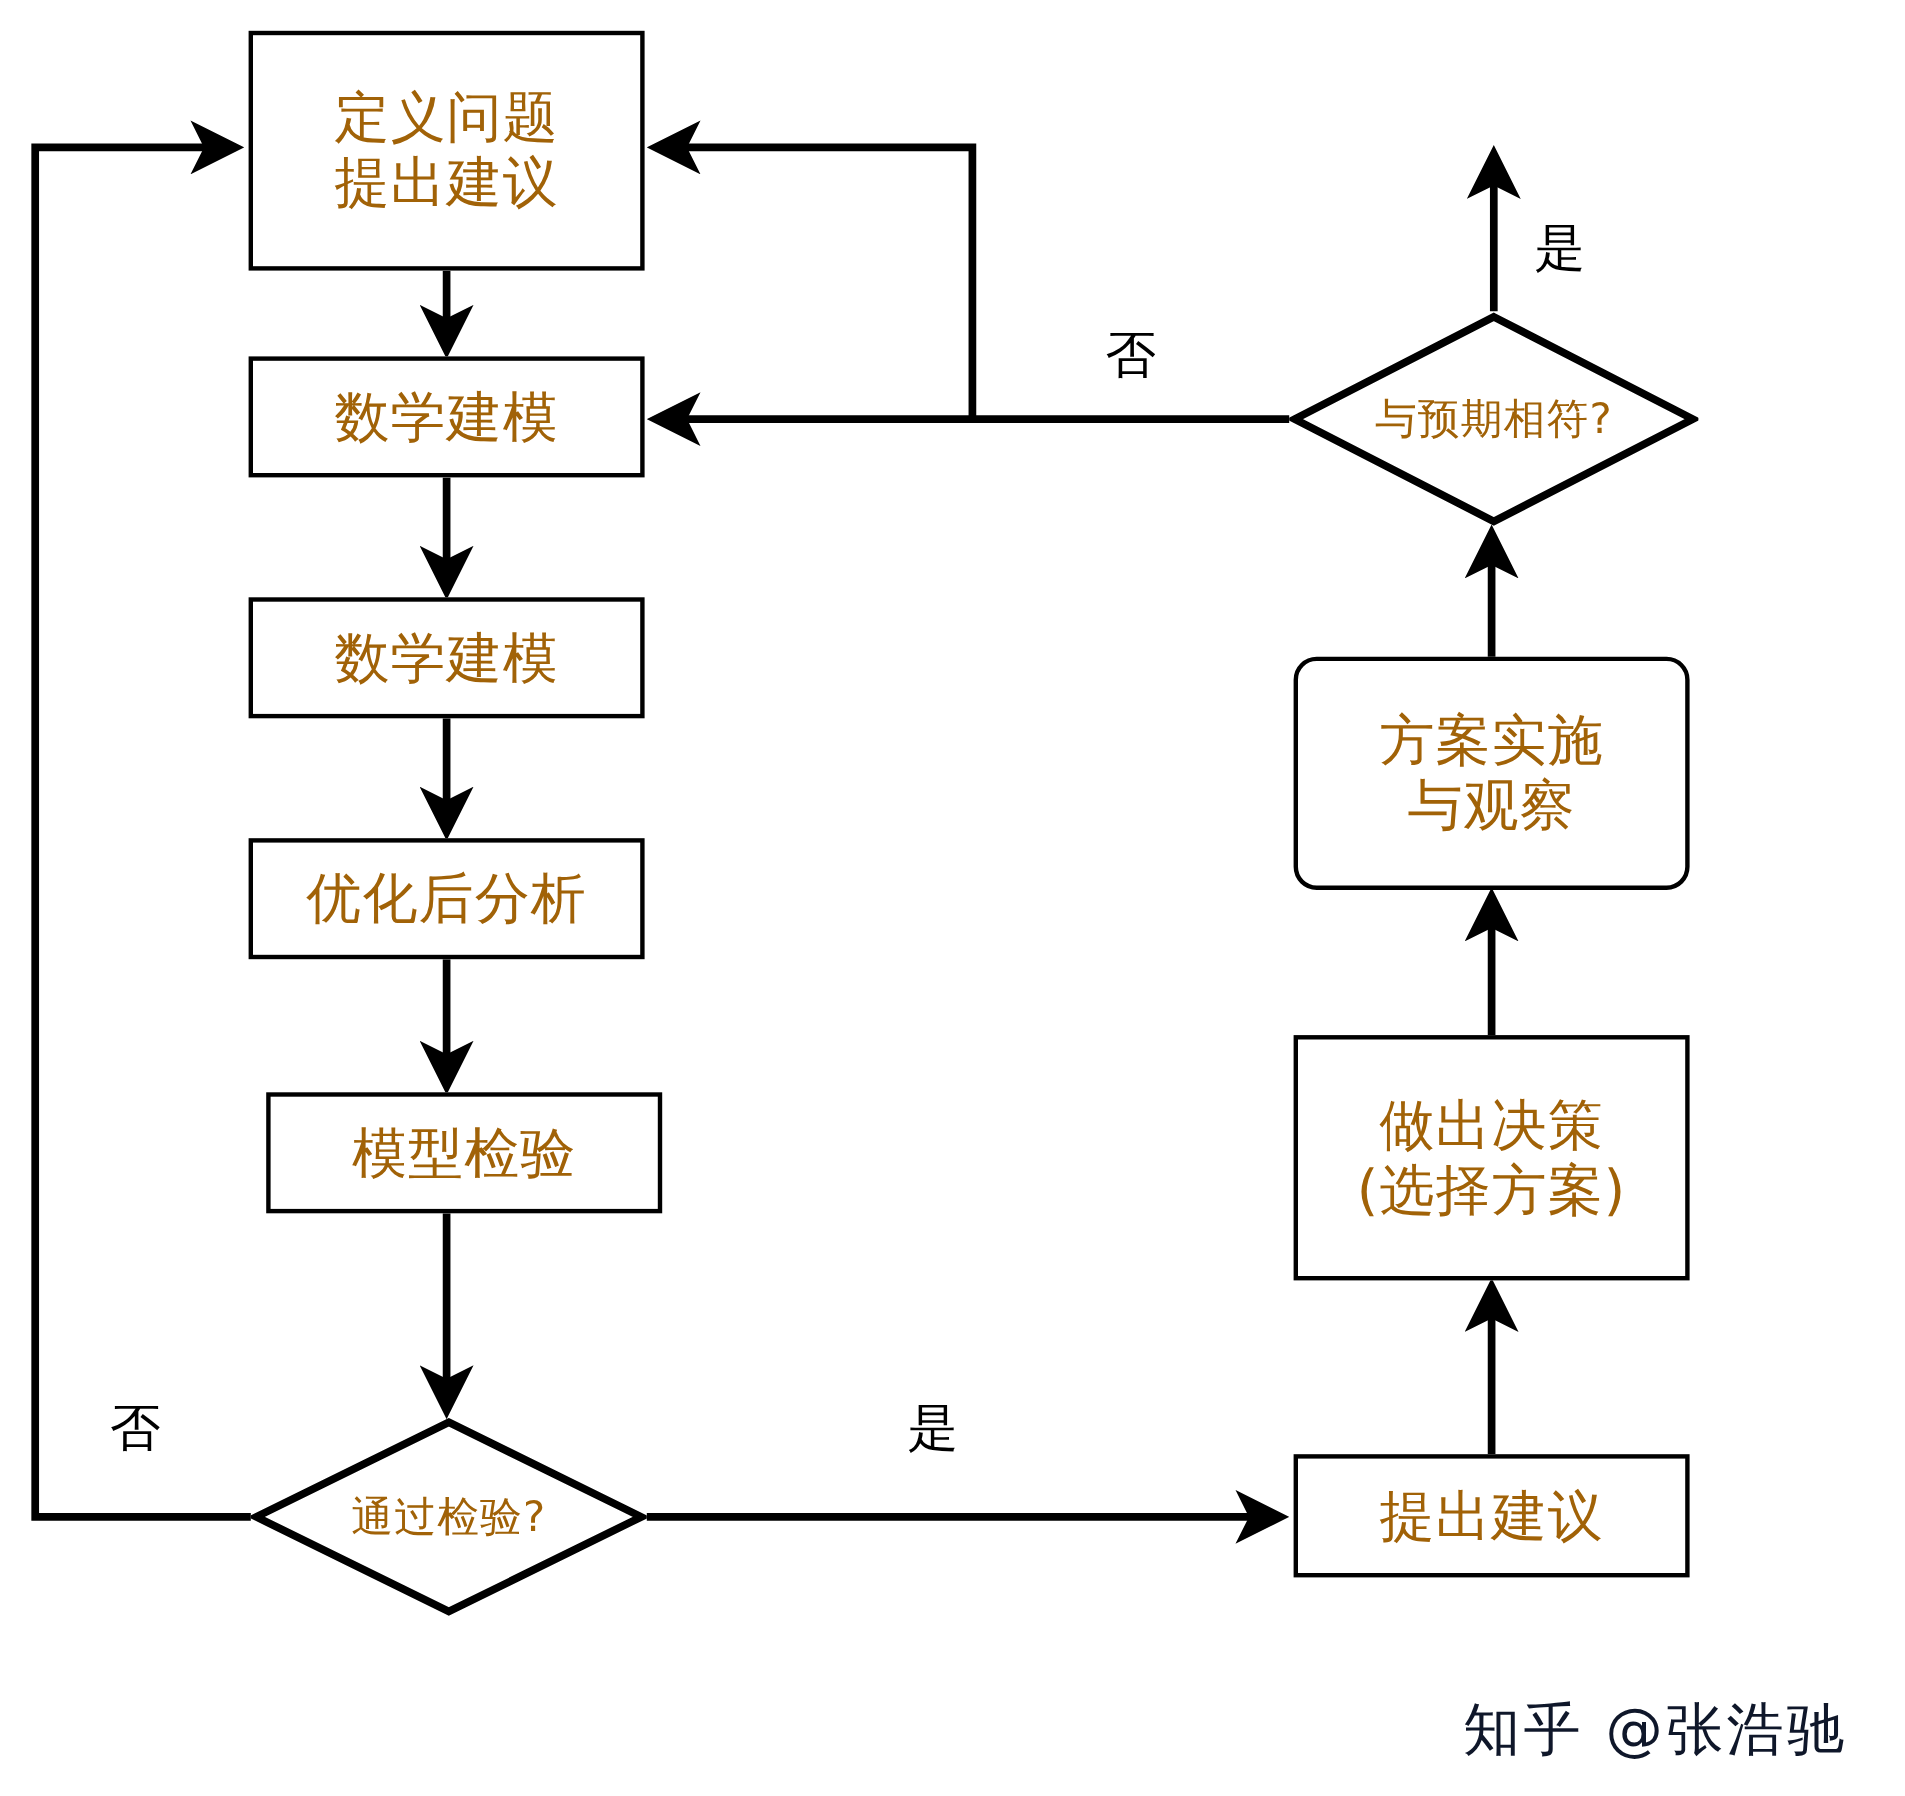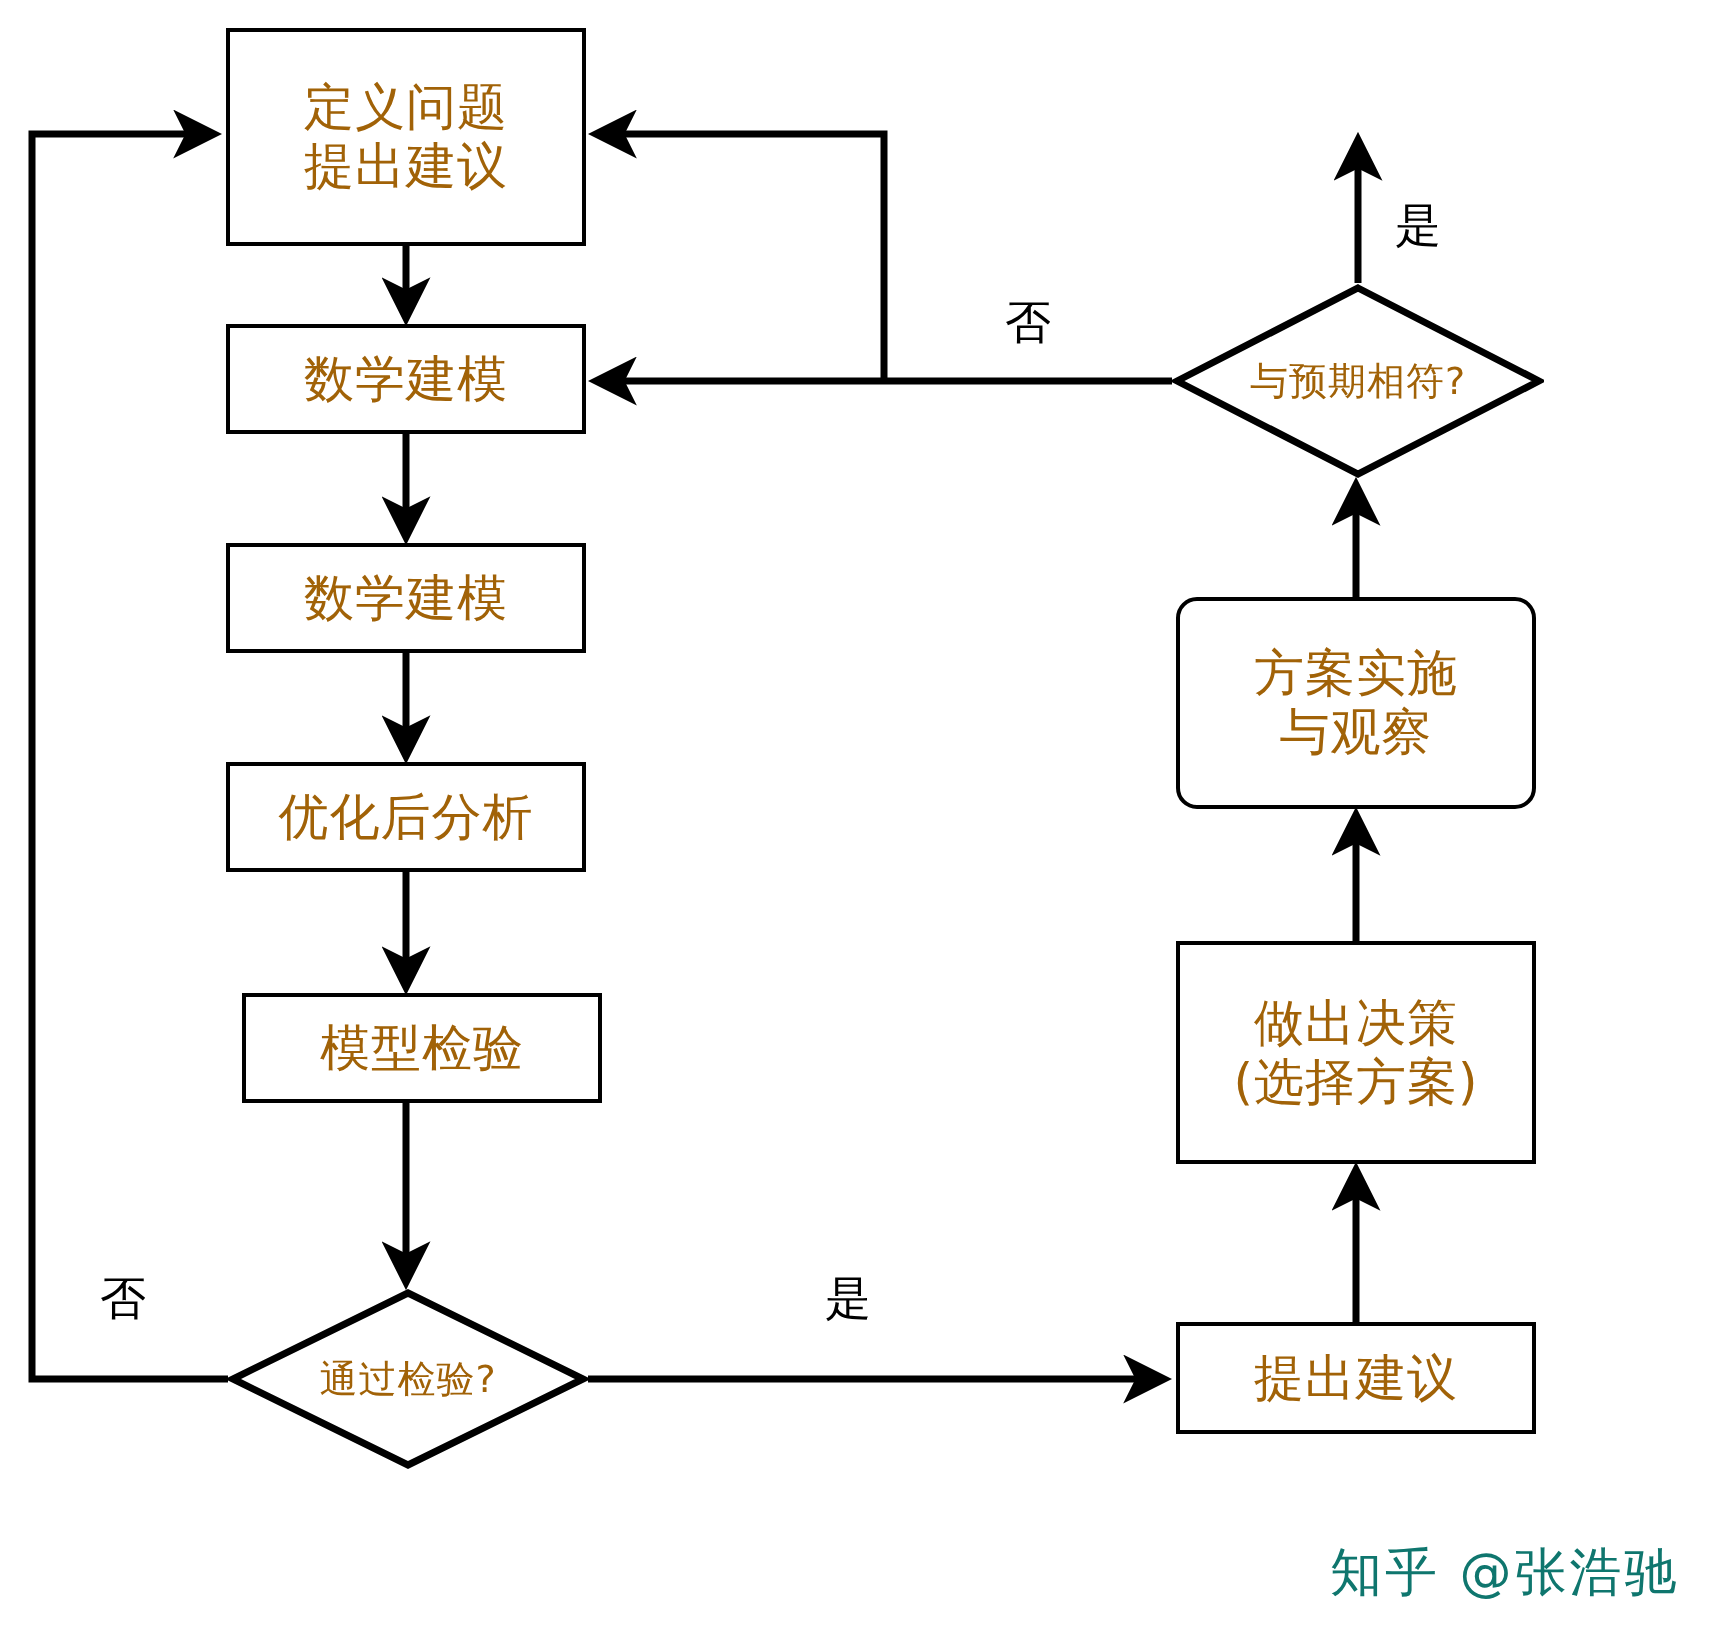--- a/index.html
+++ b/index.html
@@ -46,21 +46,21 @@
   .edge-label {
     position: absolute;
     font-size: 46px;
     color: #000000;
     z-index: 4;
     white-space: nowrap;
   }
   .watermark {
     position: absolute;
     font-size: 52px;
-    color: #0f766e;
+    color: #0f172a;
     letter-spacing: 3px;
     white-space: nowrap;
     z-index: 5;
   }
 </style>
 </head>
 <body>
 
 <div id="canvas">
 

